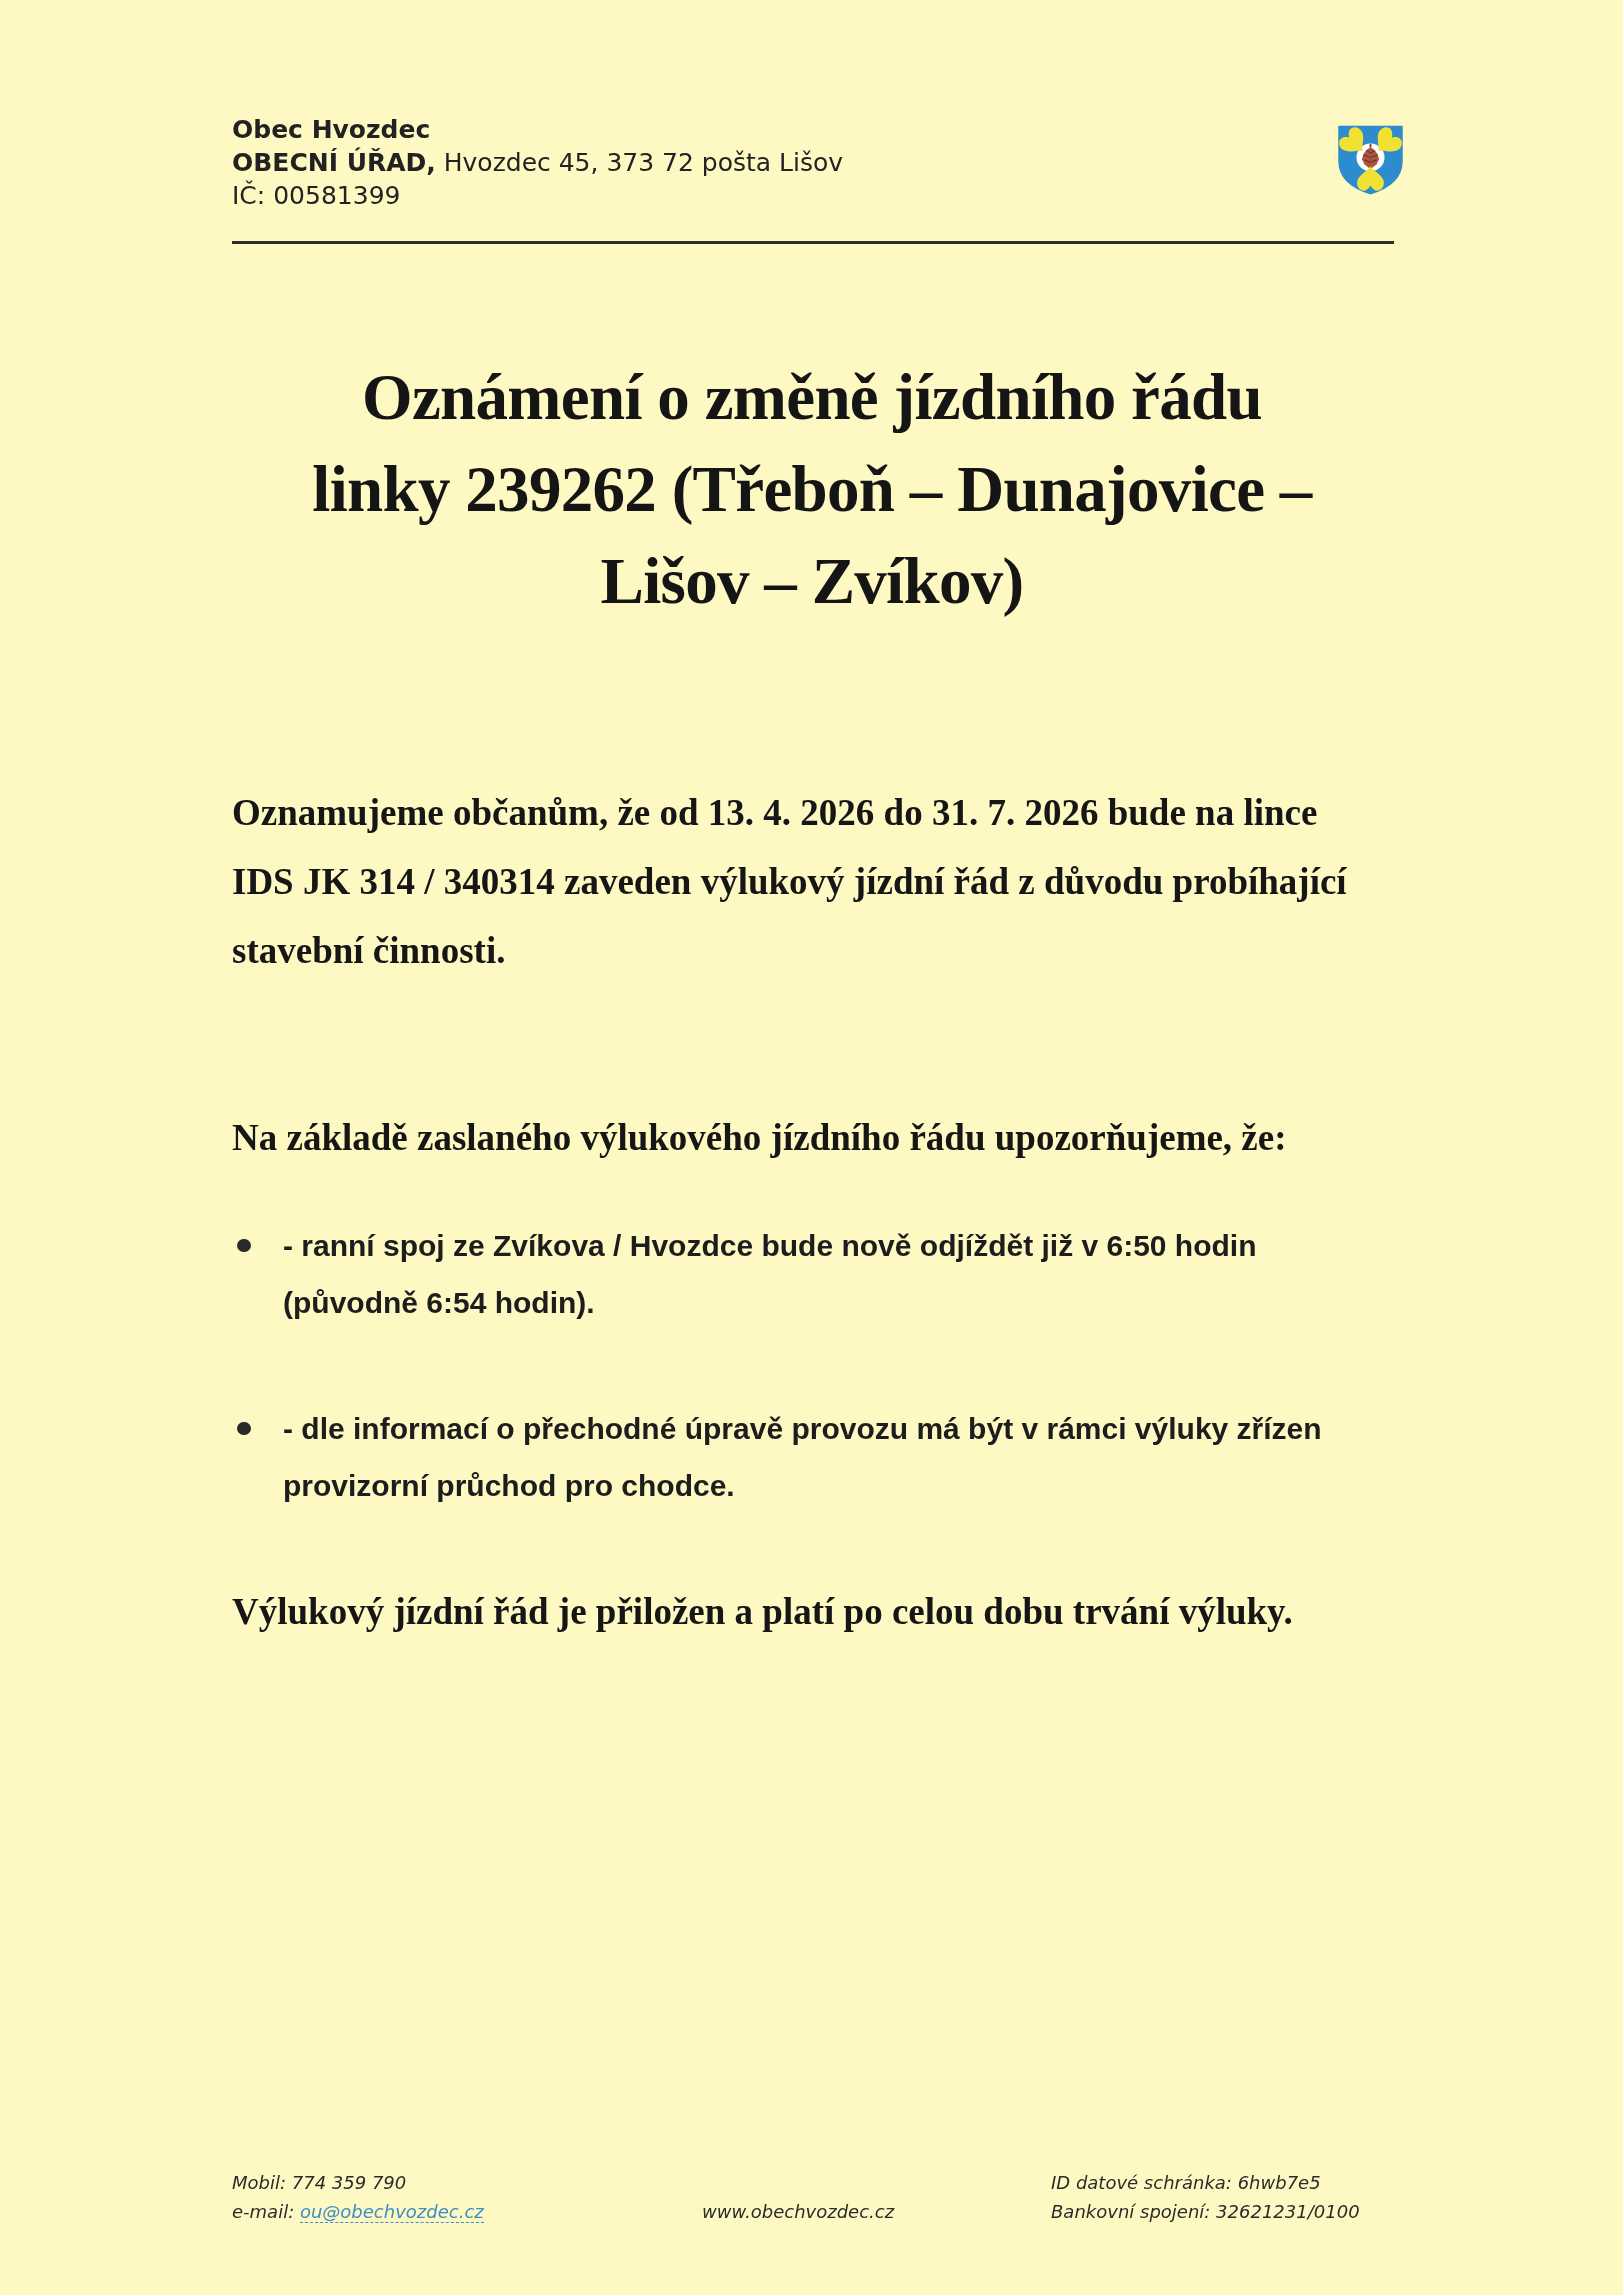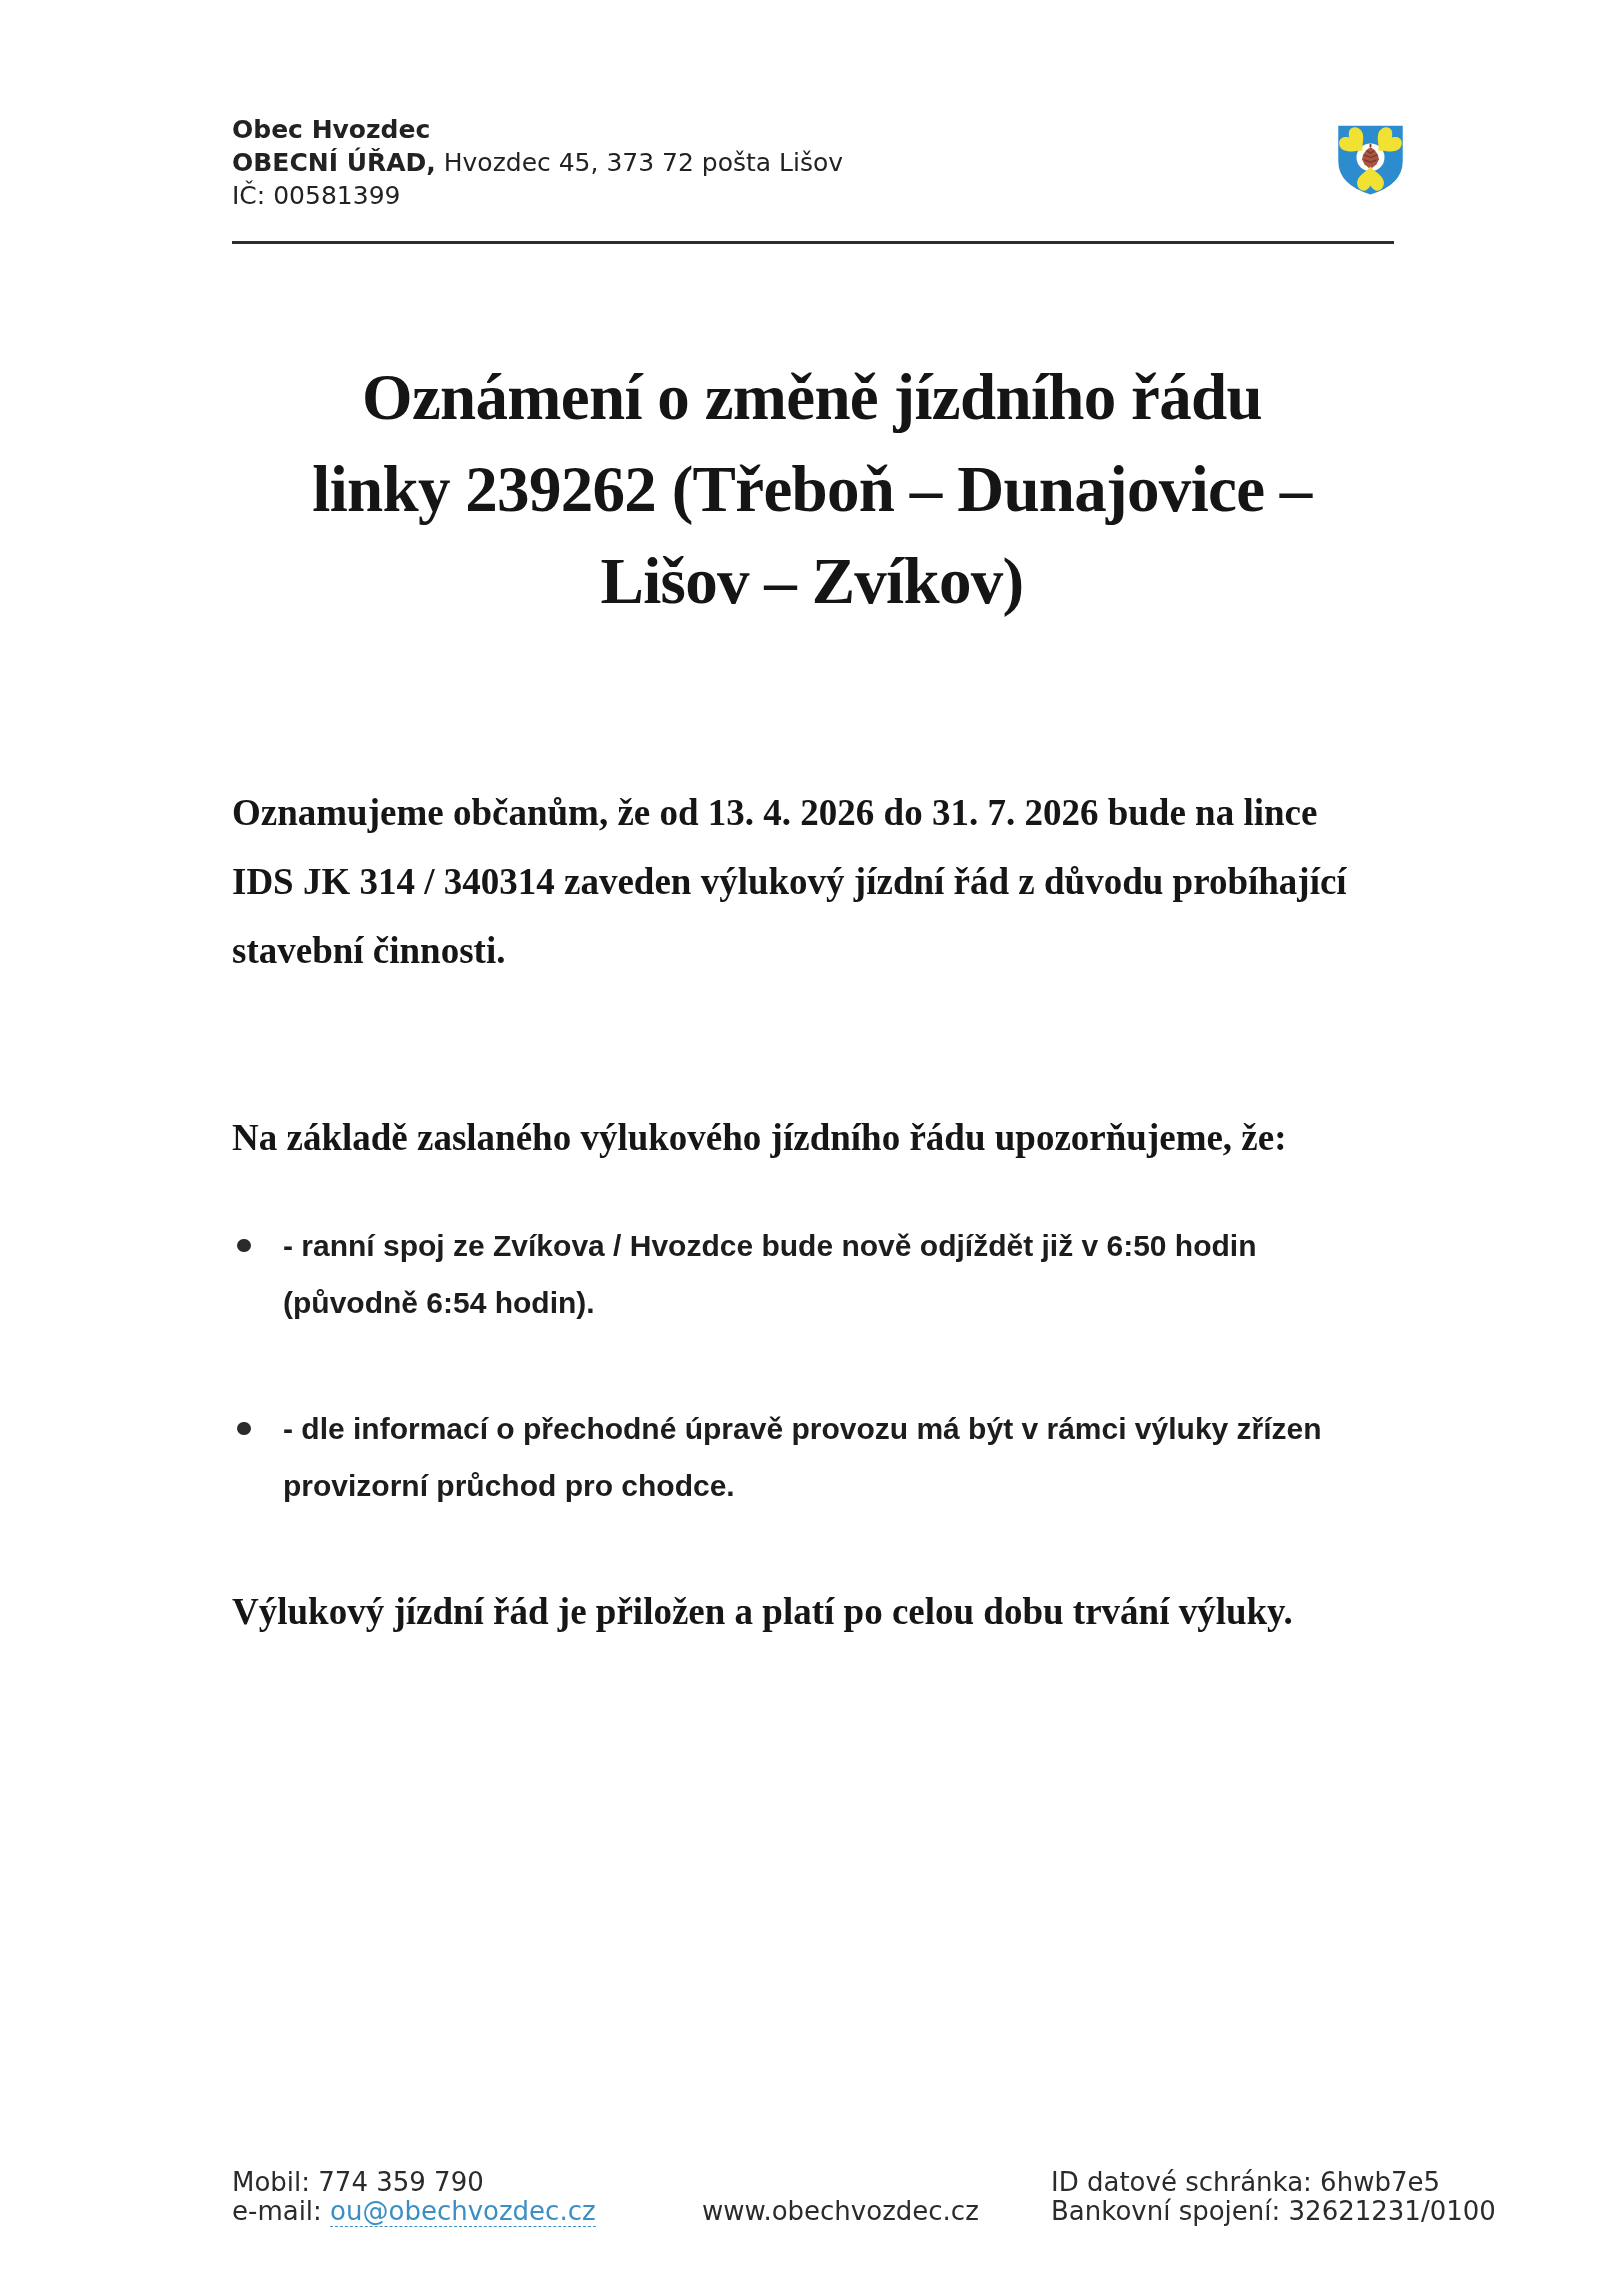--- a/index.html
+++ b/index.html
@@ -1,19 +1,19 @@
 <!DOCTYPE html>
 <html lang="cs" style="font-size:10.5px"><head>
 <meta charset="utf-8">
 <style>
   html,body{margin:0;padding:0;background:#e9e9e7;}
   .page{
     position:relative;
     width:1623px;height:2295px;
-    background:#ffffff;
+    background:#fef9c3;
     overflow:hidden;
     color:#1b1b1b;
   }
   
   .header{
     position:absolute;left:232px;top:113px;width:982px;
     font-family:"DejaVu Sans",sans-serif;
     font-size:25px;line-height:33px;color:#222;
   }
   .header .b{font-weight:bold;}
@@ -55,21 +55,21 @@
   
   .signature{
     position:absolute;left:929px;top:1838px;width:275px;
     font-family:"Liberation Serif",serif;
     font-size:30px;line-height:37px;text-align:center;color:#222;
   }
   
   .footer-col{
     position:absolute;top:2168px;
     font-family:"DejaVu Sans",sans-serif;
-    font-size:26px;line-height:29px;color:#2b2b2b;
+    font-size:18px;line-height:29px;color:#2b2b2b;font-style:italic;
   }
   .footer-left{left:232px;}
   .footer-center{left:702px;top:2197px;}
   .footer-right{left:1051px;}
   a.email{
     text-decoration:none;border-bottom:1.3px dashed;
   }
 </style>
 </head>
 <body>

